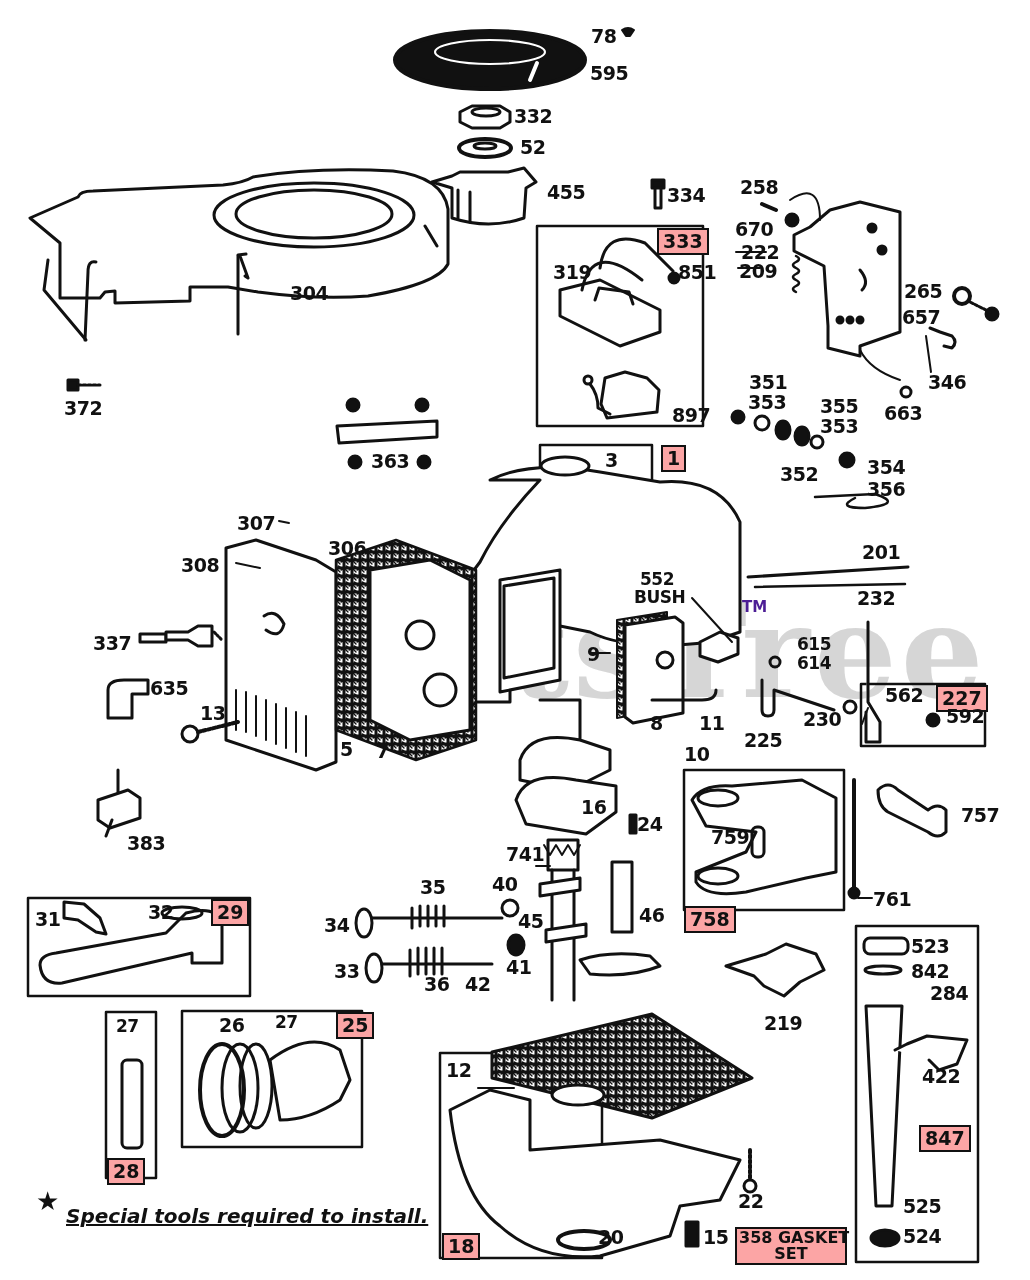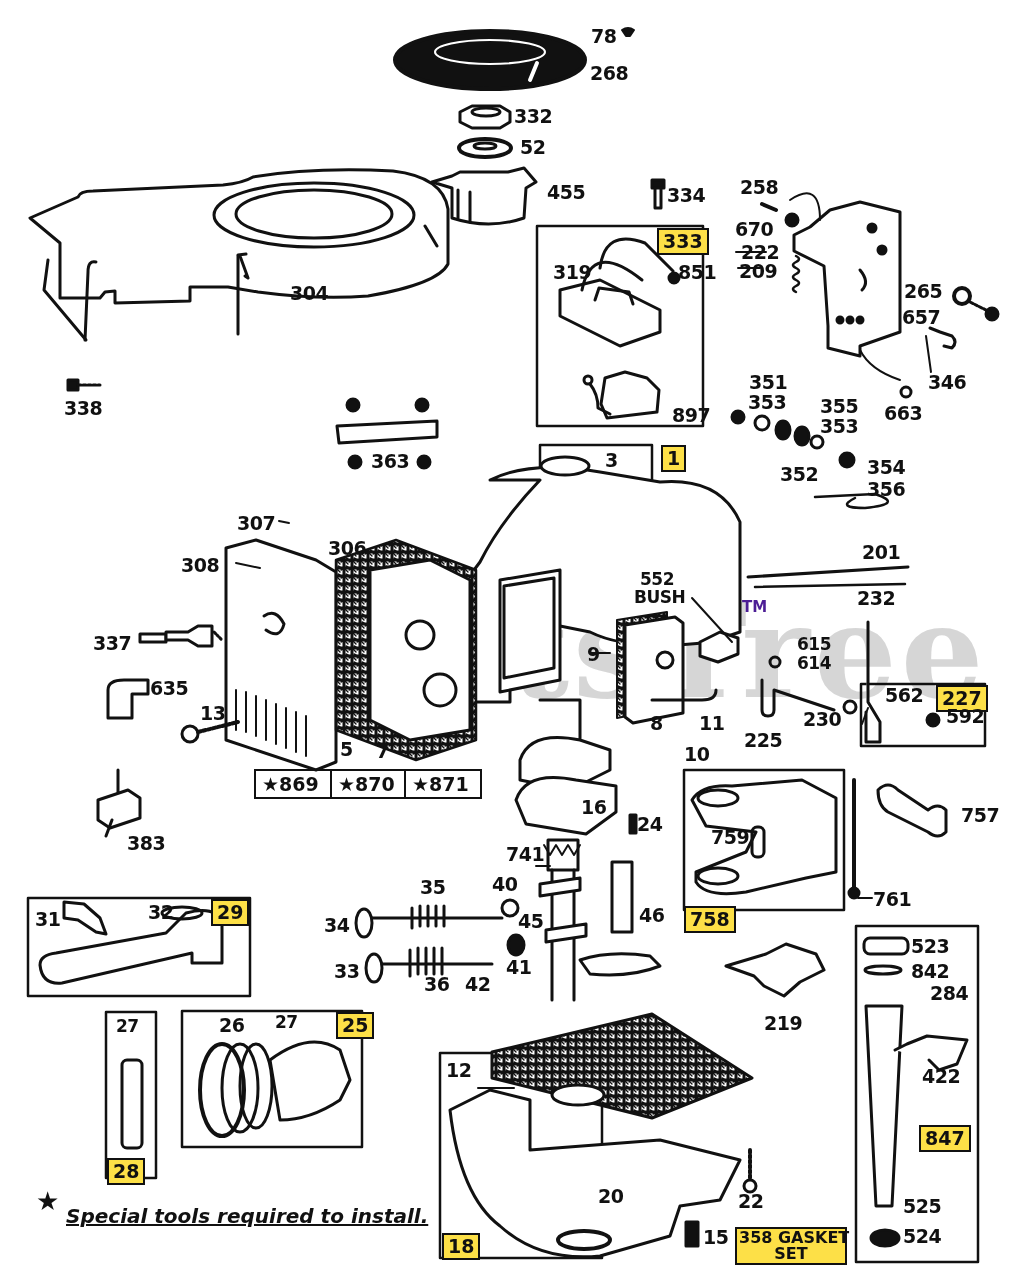--- a/index.html
+++ b/index.html
@@ -1,20 +1,20 @@
 <!DOCTYPE html>
 <html><head>
 <meta charset="utf-8">
 <style>
   html, body { margin:0; padding:0; background:#ffffff; }
   #stage { position:relative; width:1030px; height:1280px; overflow:hidden; background:#fff; font-family:"DejaVu Sans", sans-serif; }
   svg.art { position:absolute; left:0; top:0; }
   .lbl { position:absolute; font-family:"DejaVu Sans", sans-serif; font-weight:bold; font-size:19px; color:#111; line-height:1; white-space:nowrap; letter-spacing:-0.5px; }
   .lbl.sm { font-size:17px; }
-  .boxlbl { position:absolute; border:2px solid #111; font-family:"DejaVu Sans", sans-serif; font-weight:bold; font-size:19px; color:#111; line-height:1; padding:2px 4px; background:#fde047; white-space:nowrap; }
+  .boxlbl { position:absolute; border:2px solid #111; font-family:"DejaVu Sans", sans-serif; font-weight:bold; font-size:19px; color:#111; line-height:1; padding:2px 4px; background:#fca5a5; white-space:nowrap; }
   .watermark { position:absolute; left:250px; top:575px; font-family:"DejaVu Serif", serif; font-weight:bold; font-size:130px; color:#c9c9c9; letter-spacing:4px; opacity:0.75; white-space:nowrap; }
   .tm { position:absolute; left:742px; top:598px; font-family:"DejaVu Sans", sans-serif; font-size:15px; color:#4c1d95;font-weight:bold; }
   .note { position:absolute; font-family:"DejaVu Sans", sans-serif; font-weight:bold; font-size:20px; color:#111; text-decoration:underline; font-style:italic; white-space:nowrap;margin-top:8px; }
   .star { position:absolute; left:36px; top:1186px; font-size:26px; color:#111; }
   .kitbox { position:absolute; border:2px solid #111; display:flex; }
   .kitbox .cell { font-family:"DejaVu Sans", sans-serif; font-weight:bold; font-size:19px; color:#111; padding:2px 6px; border-right:2px solid #111; }
   .kitbox .cell:last-child { border-right:none; }
 </style>
 </head>
 <body>
@@ -290,27 +290,27 @@
       <path d="M766 252 l-30 0"></path>
       <path d="M868 708 l-6 16"></path>
       <path d="M926 336 l5 36"></path>
       <path d="M550 866 l-14 0"></path>
       <path d="M858 898 l14 0"></path>
       <path d="M514 1088 l-36 0"></path>
     </g>
   </svg>
 
   <div class="lbl" style="left:591px;top:27px">78</div>
-  <div class="lbl" style="left:590px;top:64px">268</div>
+  <div class="lbl" style="left:590px;top:64px">595</div>
   <div class="lbl" style="left:514px;top:107px">332</div>
   <div class="lbl" style="left:520px;top:138px">52</div>
   <div class="lbl" style="left:547px;top:183px">455</div>
   <div class="lbl" style="left:667px;top:186px">334</div>
   <div class="lbl" style="left:290px;top:284px">304</div>
-  <div class="lbl" style="left:64px;top:399px">338</div>
+  <div class="lbl" style="left:64px;top:399px">372</div>
 
   <div class="boxlbl" style="left:657px;top:228px">333</div>
   <div class="lbl" style="left:553px;top:263px">319</div>
   <div class="lbl" style="left:678px;top:263px">851</div>
   <div class="lbl" style="left:672px;top:406px">897</div>
 
   <div class="lbl" style="left:740px;top:178px">258</div>
   <div class="lbl" style="left:735px;top:220px">670</div>
   <div class="lbl" style="left:741px;top:243px">222</div>
   <div class="lbl" style="left:739px;top:262px">209</div>
@@ -349,25 +349,20 @@
   <div class="lbl" style="left:376px;top:742px">7</div>
   <div class="lbl" style="left:650px;top:714px">8</div>
   <div class="lbl" style="left:699px;top:714px">11</div>
   <div class="lbl" style="left:684px;top:745px">10</div>
   <div class="lbl" style="left:744px;top:731px">225</div>
   <div class="lbl" style="left:803px;top:710px">230</div>
   <div class="lbl" style="left:885px;top:686px">562</div>
   <div class="boxlbl" style="left:936px;top:685px">227</div>
   <div class="lbl" style="left:946px;top:707px">592</div>
 
-  <div class="kitbox" style="left:254px;top:769px">
-    <div class="cell" style="width:62px"><span>★</span><span>869</span></div>
-    <div class="cell" style="width:60px"><span>★</span><span>870</span></div>
-    <div class="cell" style="width:62px"><span>★</span><span>871</span></div>
-  </div>
 
   <div class="lbl" style="left:127px;top:834px">383</div>
   <div class="lbl" style="left:581px;top:798px">16</div>
   <div class="lbl" style="left:637px;top:815px">24</div>
   <div class="lbl" style="left:506px;top:845px">741</div>
   <div class="lbl" style="left:711px;top:828px">759</div>
   <div class="boxlbl" style="left:684px;top:906px">758</div>
   <div class="lbl" style="left:961px;top:806px">757</div>
   <div class="lbl" style="left:873px;top:890px">761</div>
 
@@ -396,21 +391,21 @@
 
   <div class="lbl sm" style="left:116px;top:1018px">27</div>
   <div class="lbl" style="left:219px;top:1016px">26</div>
   <div class="lbl sm" style="left:275px;top:1014px">27</div>
   <div class="boxlbl" style="left:336px;top:1012px">25</div>
   <div class="boxlbl" style="left:107px;top:1158px">28</div>
 
   <div class="lbl" style="left:446px;top:1061px">12</div>
   <div class="lbl" style="left:738px;top:1192px">22</div>
   <div class="boxlbl" style="left:442px;top:1233px">18</div>
-  <div class="lbl" style="left:598px;top:1187px">20</div>
+  <div class="lbl" style="left:598px;top:1228px">20</div>
   <div class="lbl" style="left:703px;top:1228px">15</div>
   <div class="boxlbl" style="left:735px;top:1227px;text-align:center;font-size:16px;width:104px;padding:1px 2px">
     <div>358 GASKET</div>
     <div>SET</div>
   </div>
 
   <div class="star">★</div>
   <div class="note" style="left:66px;top:1196px">Special tools required to install.</div>
 
 </div>

